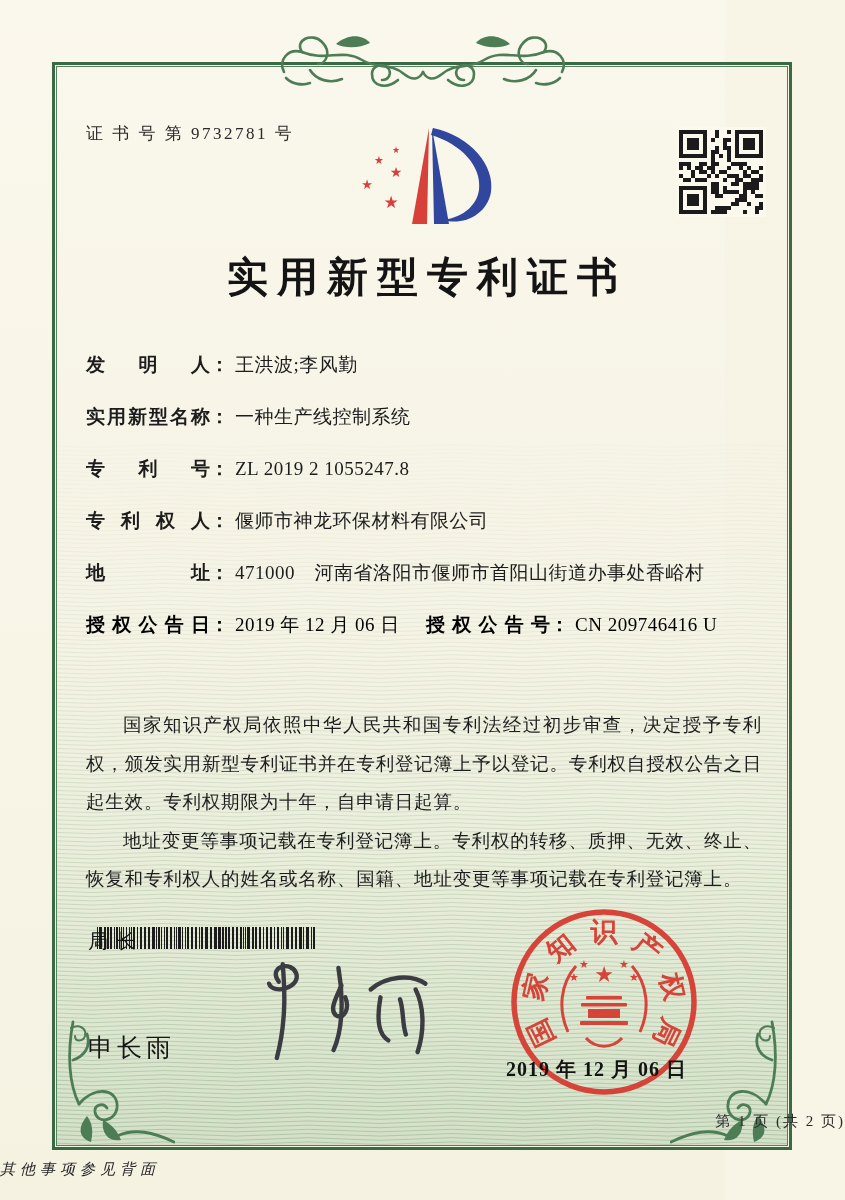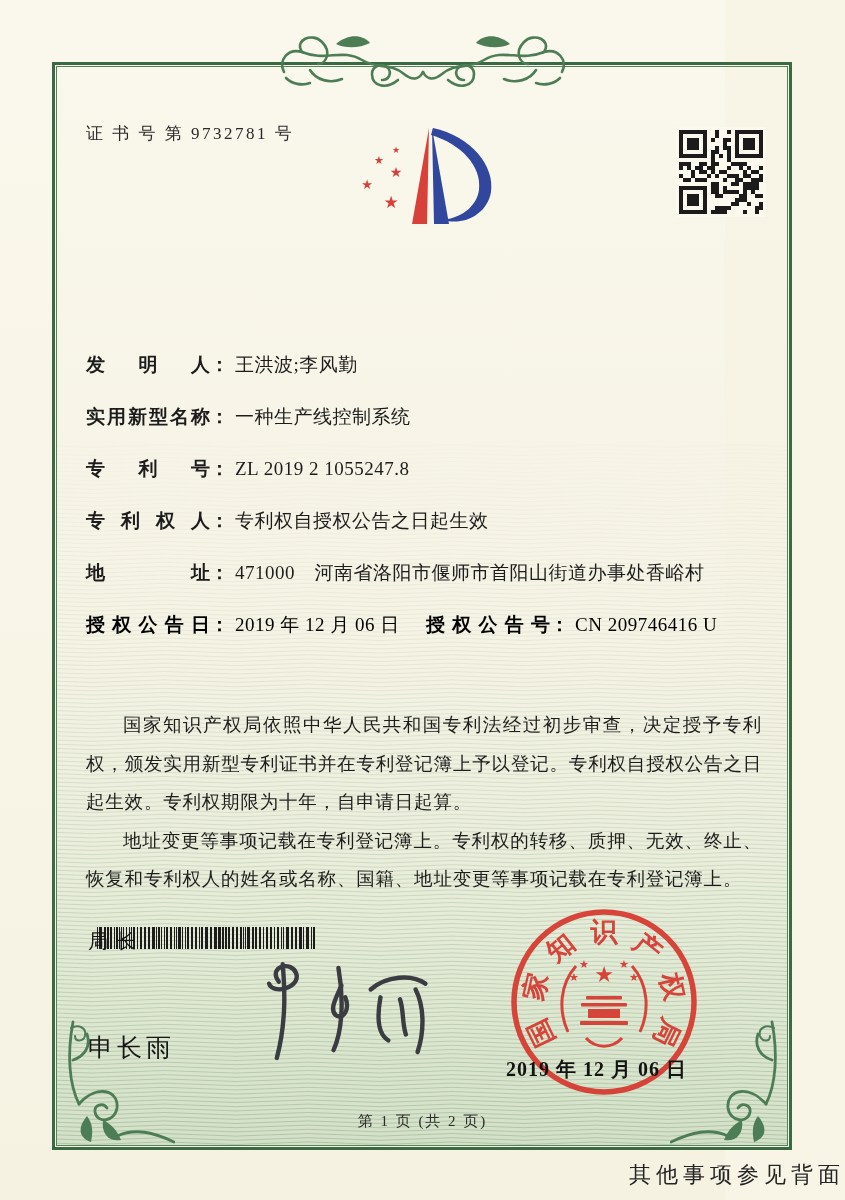--- a/index.html
+++ b/index.html
@@ -44,24 +44,24 @@
 
   .director-label { position:absolute; left:88px; top:928px; font-size:20px; letter-spacing:8px; color:#161616; }
   .director-name  { position:absolute; left:88px; top:1031px; font-size:25px; letter-spacing:4px; color:#161616; }
 
   .sig { position:absolute; left:228px; top:952px; width:215px; height:118px; }
 
   .seal { position:absolute; left:498px; top:904px; width:212px; height:200px; opacity:0.93; }
   .seal-date { position:absolute; left:506px; top:1056px; font-size:20px; letter-spacing:1px;
                color:#131313; font-weight:600; }
 
-  .page-info { position:absolute; left:0; top:1112px; width:845px; text-align:center;
+  .page-info { position:absolute; left:0; top:1112px; width:845px; text-align:right;
                font-size:15px; letter-spacing:2px; color:#2b2b2b; }
-  .back-note { position:absolute; left:0; top:1160px; width:845px; text-align:right;
-               font-size:22px; letter-spacing:5px; color:#242424; }
+  .back-note { position:absolute; left:0; top:1160px; width:845px; text-align:left;
+               font-size:15px; letter-spacing:5px; color:#242424; font-style:italic; }
 
   .star { fill:#d8403a; }
 </style>
 </head>
 <body>
 
 <div class="page">
 
   <div class="panel">
     <svg id="waves" width="732" height="1080" viewBox="0 0 732 1080">
@@ -424,33 +424,34 @@
       <rect x="79" y="79" width="4" height="4" fill="#1b1b1b"></rect>
       <rect x="83" y="79" width="4" height="4" fill="#1b1b1b"></rect>
       <rect x="35" y="83" width="4" height="4" fill="#1b1b1b"></rect>
       <rect x="39" y="83" width="4" height="4" fill="#1b1b1b"></rect>
       <rect x="43" y="83" width="4" height="4" fill="#1b1b1b"></rect>
       <rect x="47" y="83" width="4" height="4" fill="#1b1b1b"></rect>
       <rect x="67" y="83" width="4" height="4" fill="#1b1b1b"></rect>
       <rect x="79" y="83" width="4" height="4" fill="#1b1b1b"></rect>
     </svg>
 
+  <div class="title">实用新型专利证书</div>
 
   <div class="fields">
     <div class="frow">
       <span class="flabel">发明人</span><span class="fsep">：</span><span class="fvalue">王洪波;李风勤</span>
     </div>
     <div class="frow">
       <span class="flabel">实用新型名称</span><span class="fsep">：</span><span class="fvalue">一种生产线控制系统</span>
     </div>
     <div class="frow">
       <span class="flabel">专利号</span><span class="fsep">：</span><span class="fvalue">ZL 2019 2 1055247.8</span>
     </div>
     <div class="frow">
-      <span class="flabel">专利权人</span><span class="fsep">：</span><span class="fvalue">专利权自授权公告之日起生效</span>
+      <span class="flabel">专利权人</span><span class="fsep">：</span><span class="fvalue">偃师市神龙环保材料有限公司</span>
     </div>
     <div class="frow">
       <span class="flabel">地址</span><span class="fsep">：</span><span class="fvalue">471000　河南省洛阳市偃师市首阳山街道办事处香峪村</span>
     </div>
     <div class="grant-row">
       <span><span class="flabel">授权公告日</span><span class="fsep">：</span><span class="fvalue">2019 年 12 月 06 日</span></span>
       <span class="grant-no"><span class="flabel">授权公告号</span><span class="fsep">：</span><span class="fvalue">CN 209746416 U</span></span>
     </div>
   </div>
 

